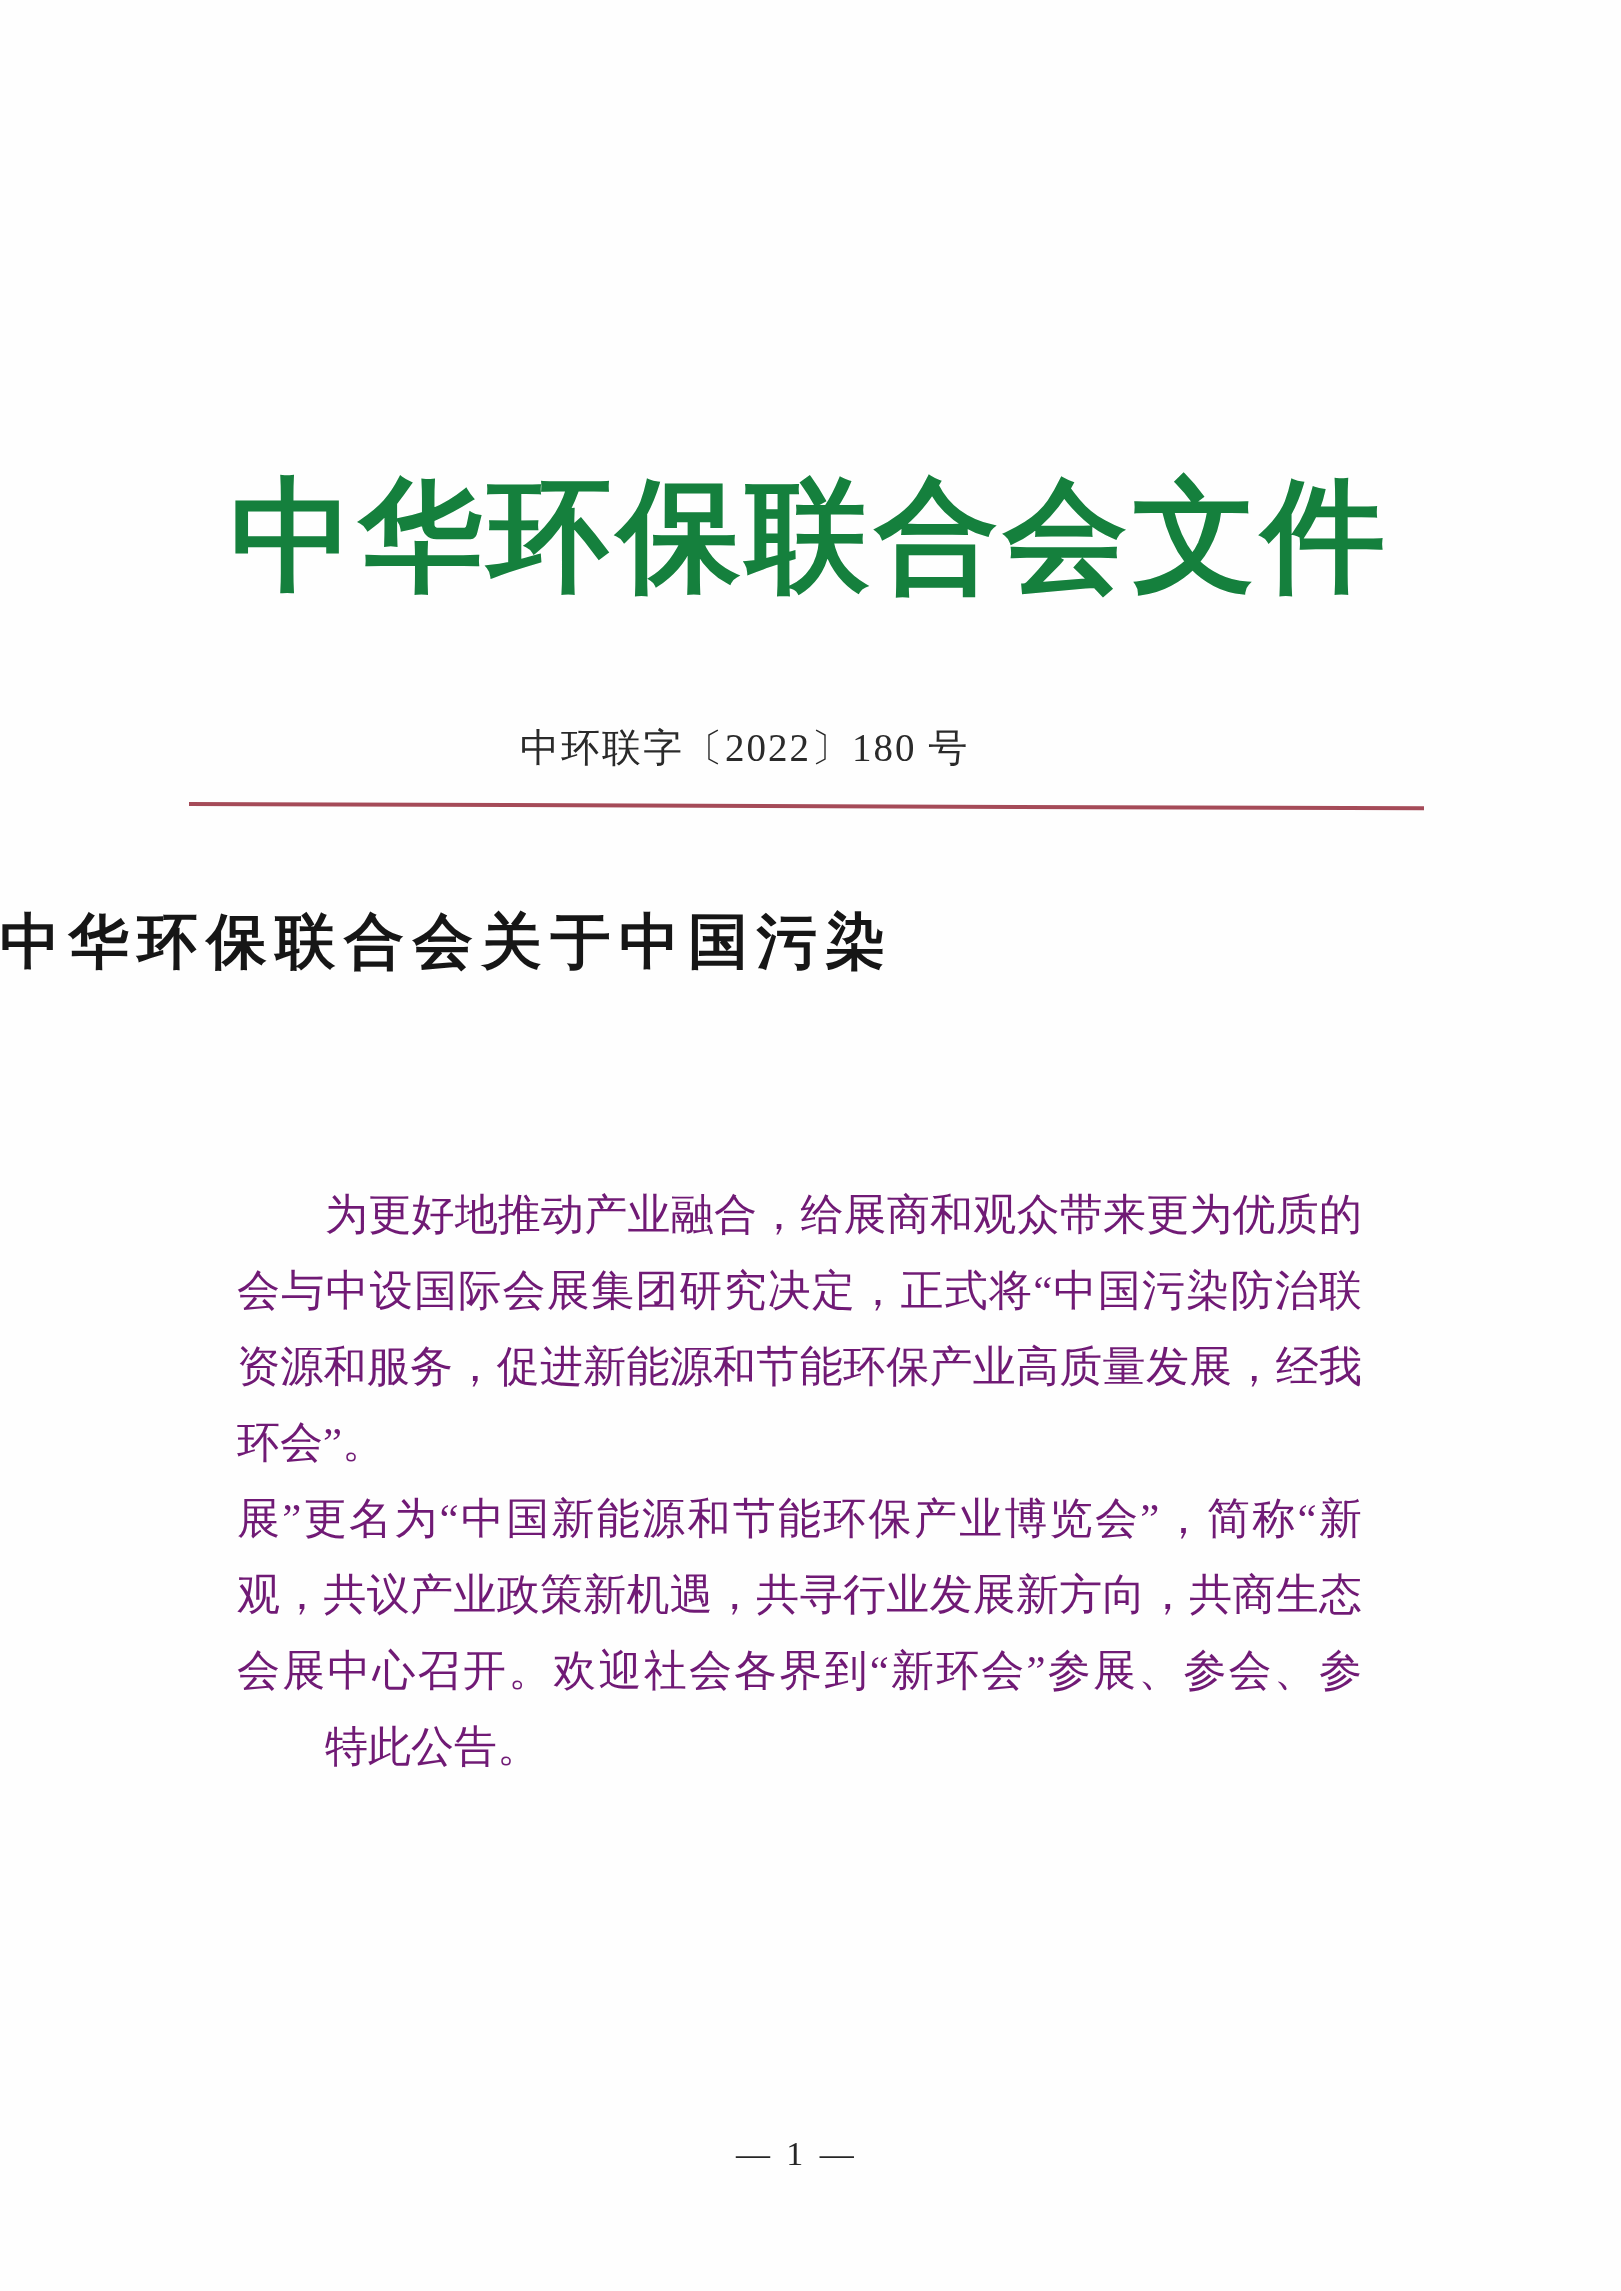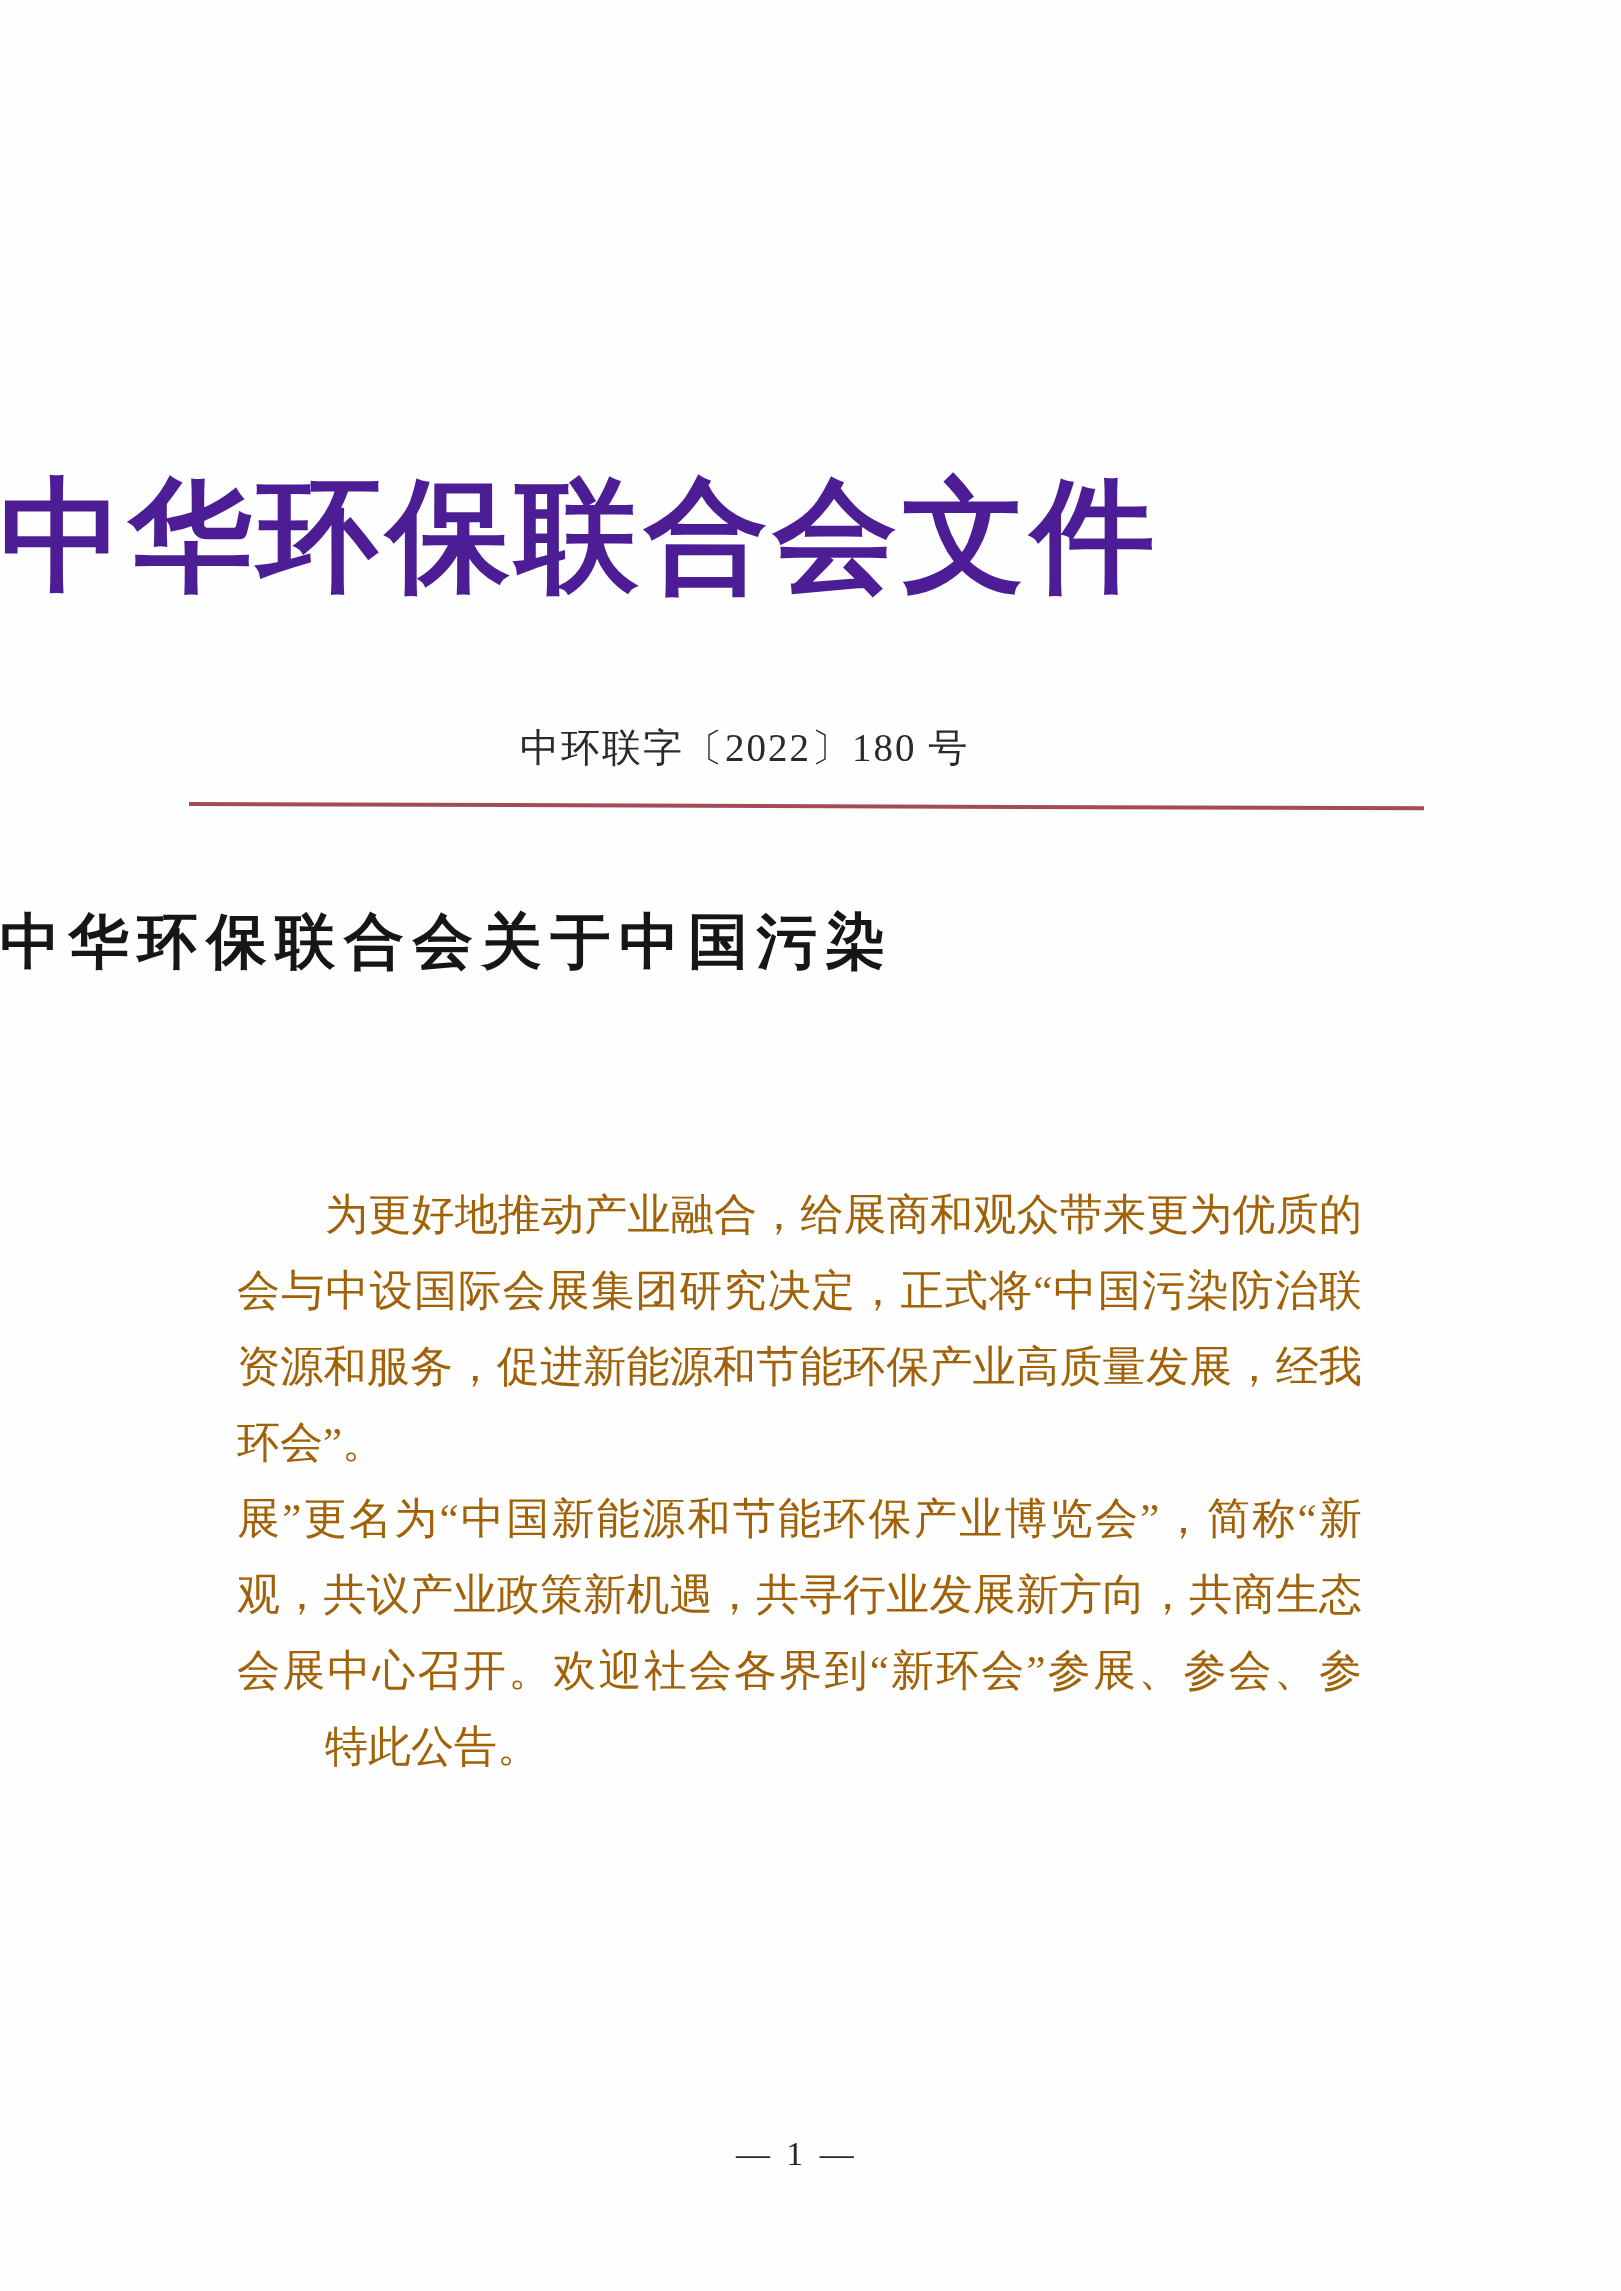--- a/index.html
+++ b/index.html
@@ -15,25 +15,25 @@
     overflow: hidden;
     font-family: "Liberation Serif", "DejaVu Serif", serif;
     color: #1c1c1c;
   }
   
   .org-title {
     position: absolute;
     top: 463px;
     left: 0;
     width: 100%;
-    text-align: left;
+    text-align: center;
     font-size: 123px;
     font-weight: bold;
     letter-spacing: 5.9px;
-    color: #4c1d95;
+    color: #15803d;
     white-space: nowrap;
     line-height: 1.2;
   }
   
   .doc-number {
     position: absolute;
     top: 721px;
     left: 0;
     width: 100%;
     text-align: center;
@@ -67,21 +67,21 @@
     letter-spacing: 8.8px;
     white-space: nowrap;
   }
   
   .body-text {
     position: absolute;
     top: 1177px;
     left: 237px;
     width: 1125px;
     font-size: 43px;
-    color: #a16207;
+    color: #701a75;
     line-height: 76px;
   }
   .body-line {
     height: 76px;
     white-space: nowrap;
   }
   .body-line.fill {
     text-align: justify;
     text-align-last: justify;
     white-space: normal;

